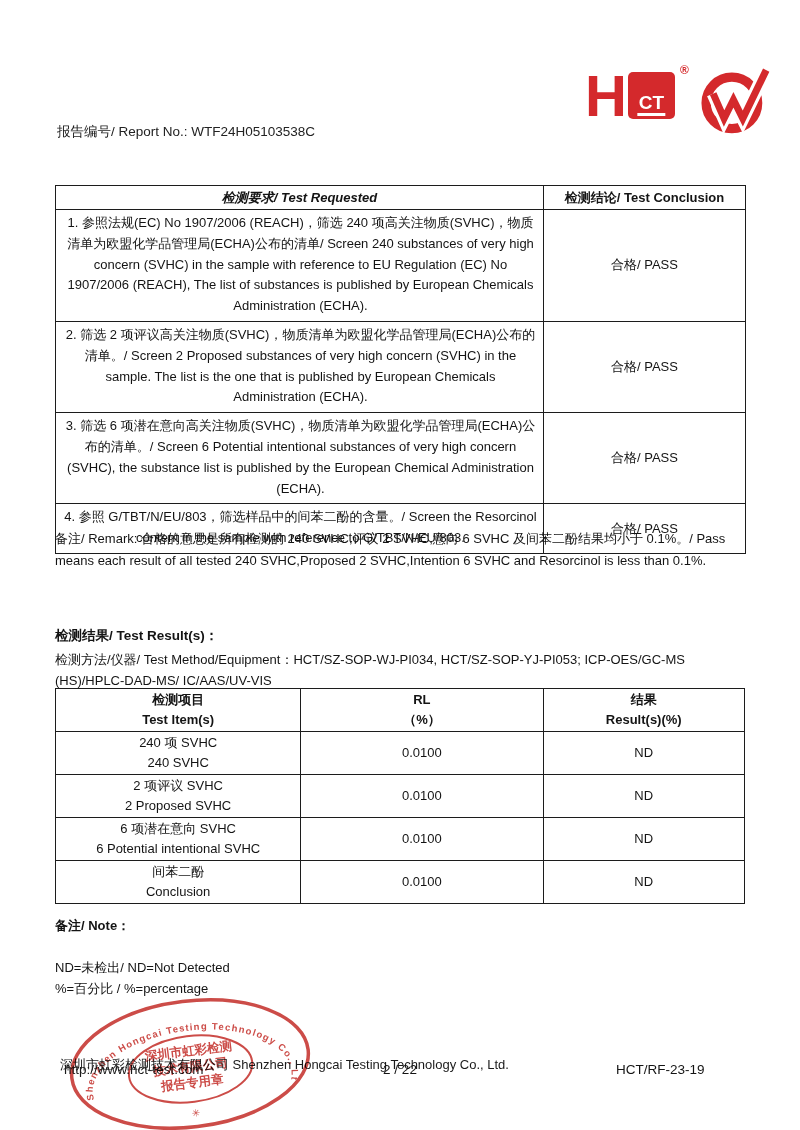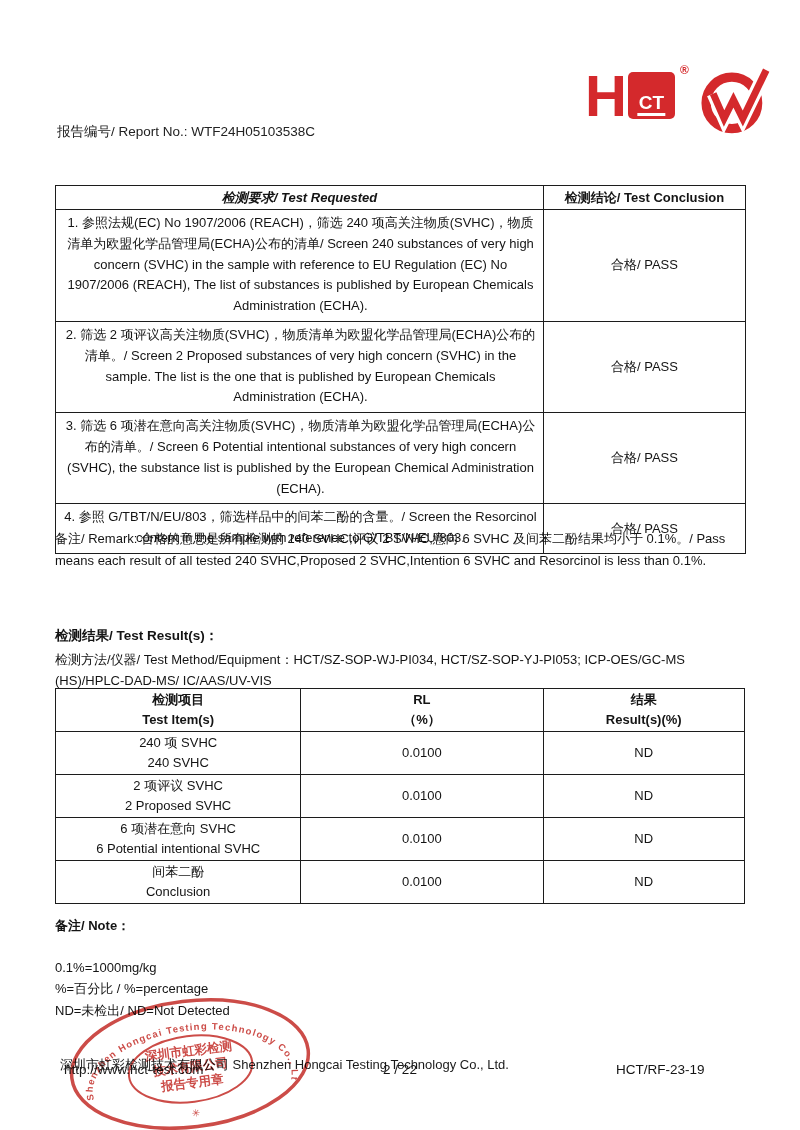--- a/index.html
+++ b/index.html
@@ -175,23 +175,22 @@
           <div>Conclusion</div>
         </td>
         <td class="c2">0.0100</td>
         <td class="c3">ND</td>
       </tr>
     </tbody>
   </table>
 
   <div class="note">
     <span class="note-title">备注/ Note：</span>
-    <div>0.1%=1000mg/kg</div>
+    <div>ND=未检出/ ND=Not Detected</div>
     <div>%=百分比  / %=percentage</div>
-    <div>ND=未检出/ ND=Not Detected</div>
   </div>
 
   <svg class="stamp" viewBox="0 0 248 134">
     <defs>
       <path id="stampArc" d="M 26 96 A 100 52 0 1 1 222 96" fill="none"></path>
     </defs>
     <ellipse cx="124" cy="67" rx="119" ry="63" fill="none" stroke="#c5332e" stroke-width="3.5"></ellipse>
     <text font-size="9.5" font-weight="bold" fill="#c5332e" letter-spacing="1.2">
       <textPath href="#stampArc" startOffset="2%">Shenzhen Hongcai Testing Technology Co., Ltd</textPath>
     </text>

